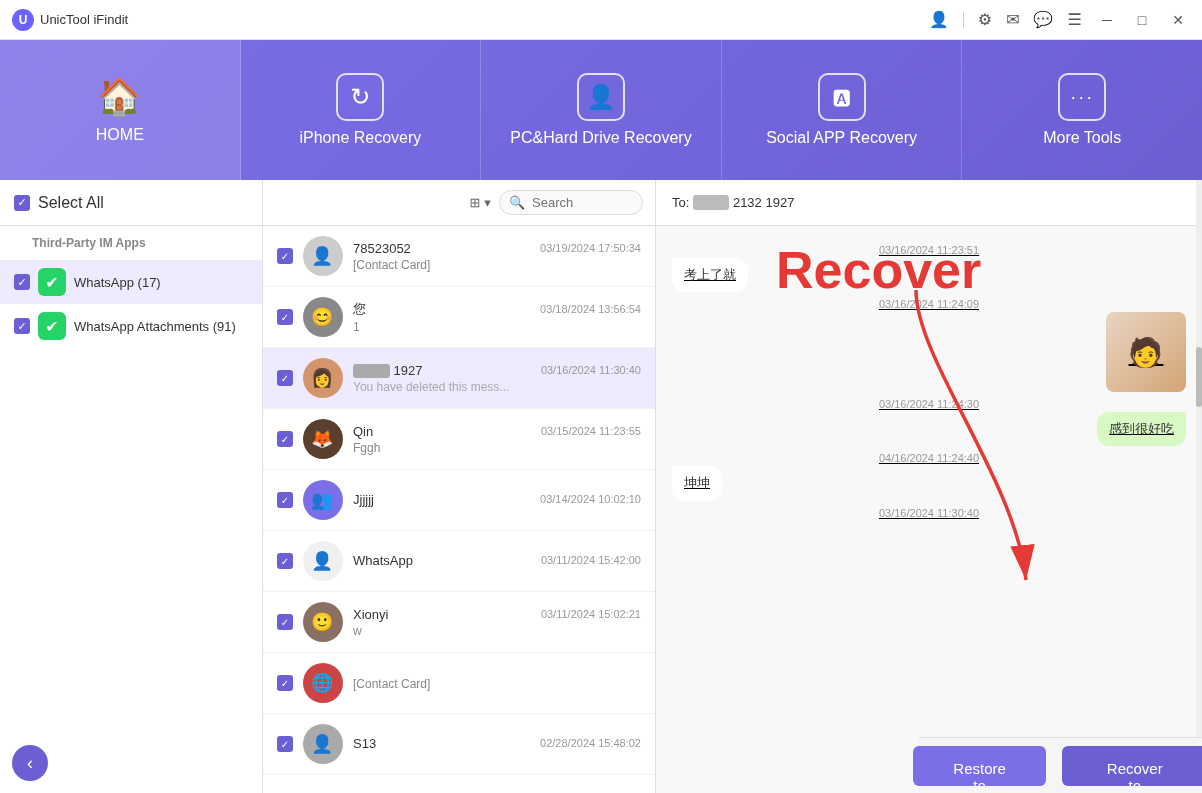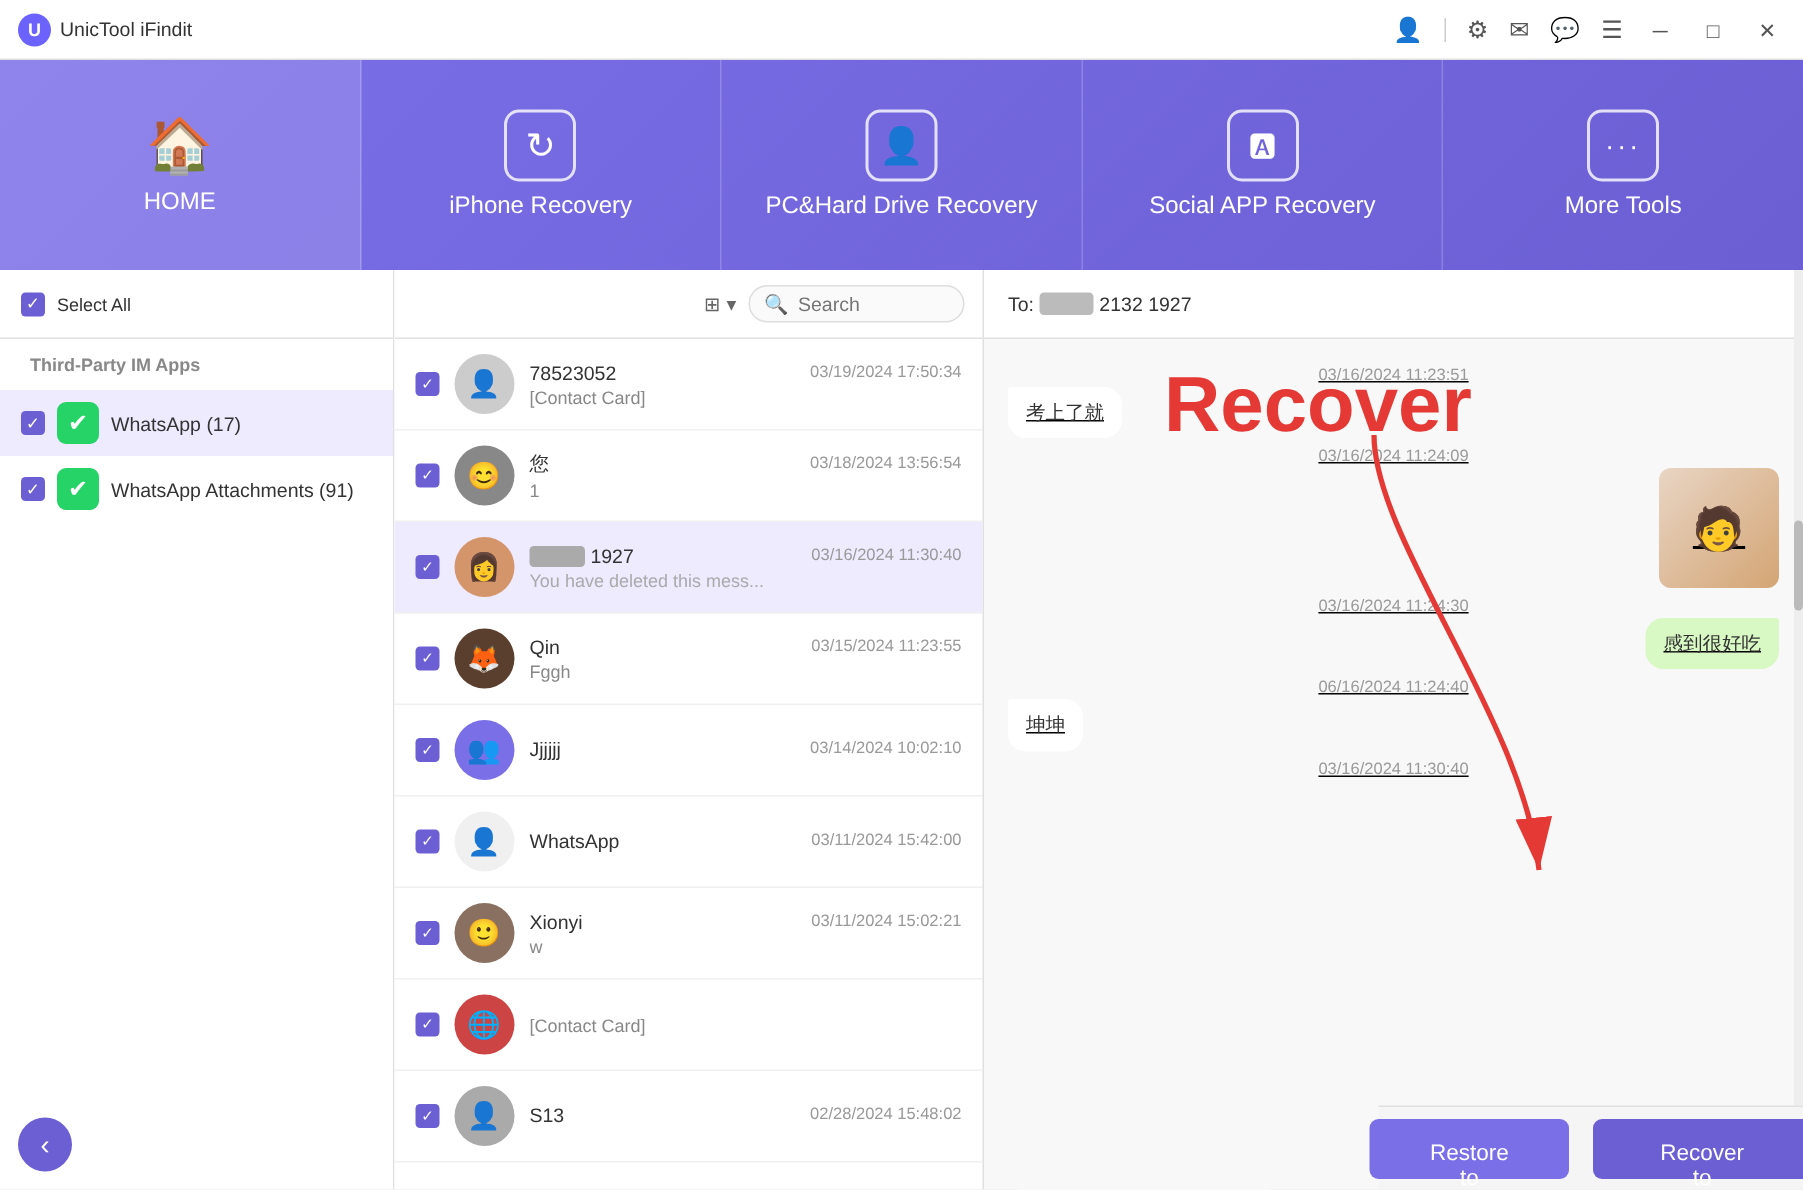--- a/index.html
+++ b/index.html
@@ -78,23 +78,23 @@
       gap: 8px;
     }
     .checkbox {
       width: 16px; height: 16px;
       background: #6c5fd4;
       border-radius: 3px;
       display: flex; align-items: center; justify-content: center;
       color: white; font-size: 11px;
       flex-shrink: 0;
     }
-    .select-all-label { font-size: 12px; color: #333; font-weight: 500; }
+    .select-all-label { font-size: 16px; color: #333; font-weight: 500; }
     .sidebar-section-header {
-      padding: 10px 20px;
+      padding: 10px 32px;
       font-size: 12px;
       color: #888;
       font-weight: 600;
     }
     .sidebar-item {
       display: flex;
       align-items: center;
       padding: 8px 14px;
       gap: 8px;
       cursor: pointer;
@@ -483,21 +483,21 @@
             <div class="msg-bubble left">考上了就</div>
           </div>
           <div class="msg-timestamp">03/16/2024 11:24:09</div>
           <div class="msg-row right">
             <div class="msg-image-placeholder">🧑</div>
           </div>
           <div class="msg-timestamp">03/16/2024 11:24:30</div>
           <div class="msg-row right">
             <div class="msg-bubble right">感到很好吃</div>
           </div>
-          <div class="msg-timestamp">06/16/2024 11:24:40</div>
+          <div class="msg-timestamp">04/16/2024 11:24:40</div>
           <div class="msg-row left">
             <div class="msg-bubble left">坤坤</div>
           </div>
           <div class="msg-timestamp">03/16/2024 11:30:40</div>
         </div>
     </div>
 
     <div class="recover-overlay">
       <span>Recover</span>
     </div>

